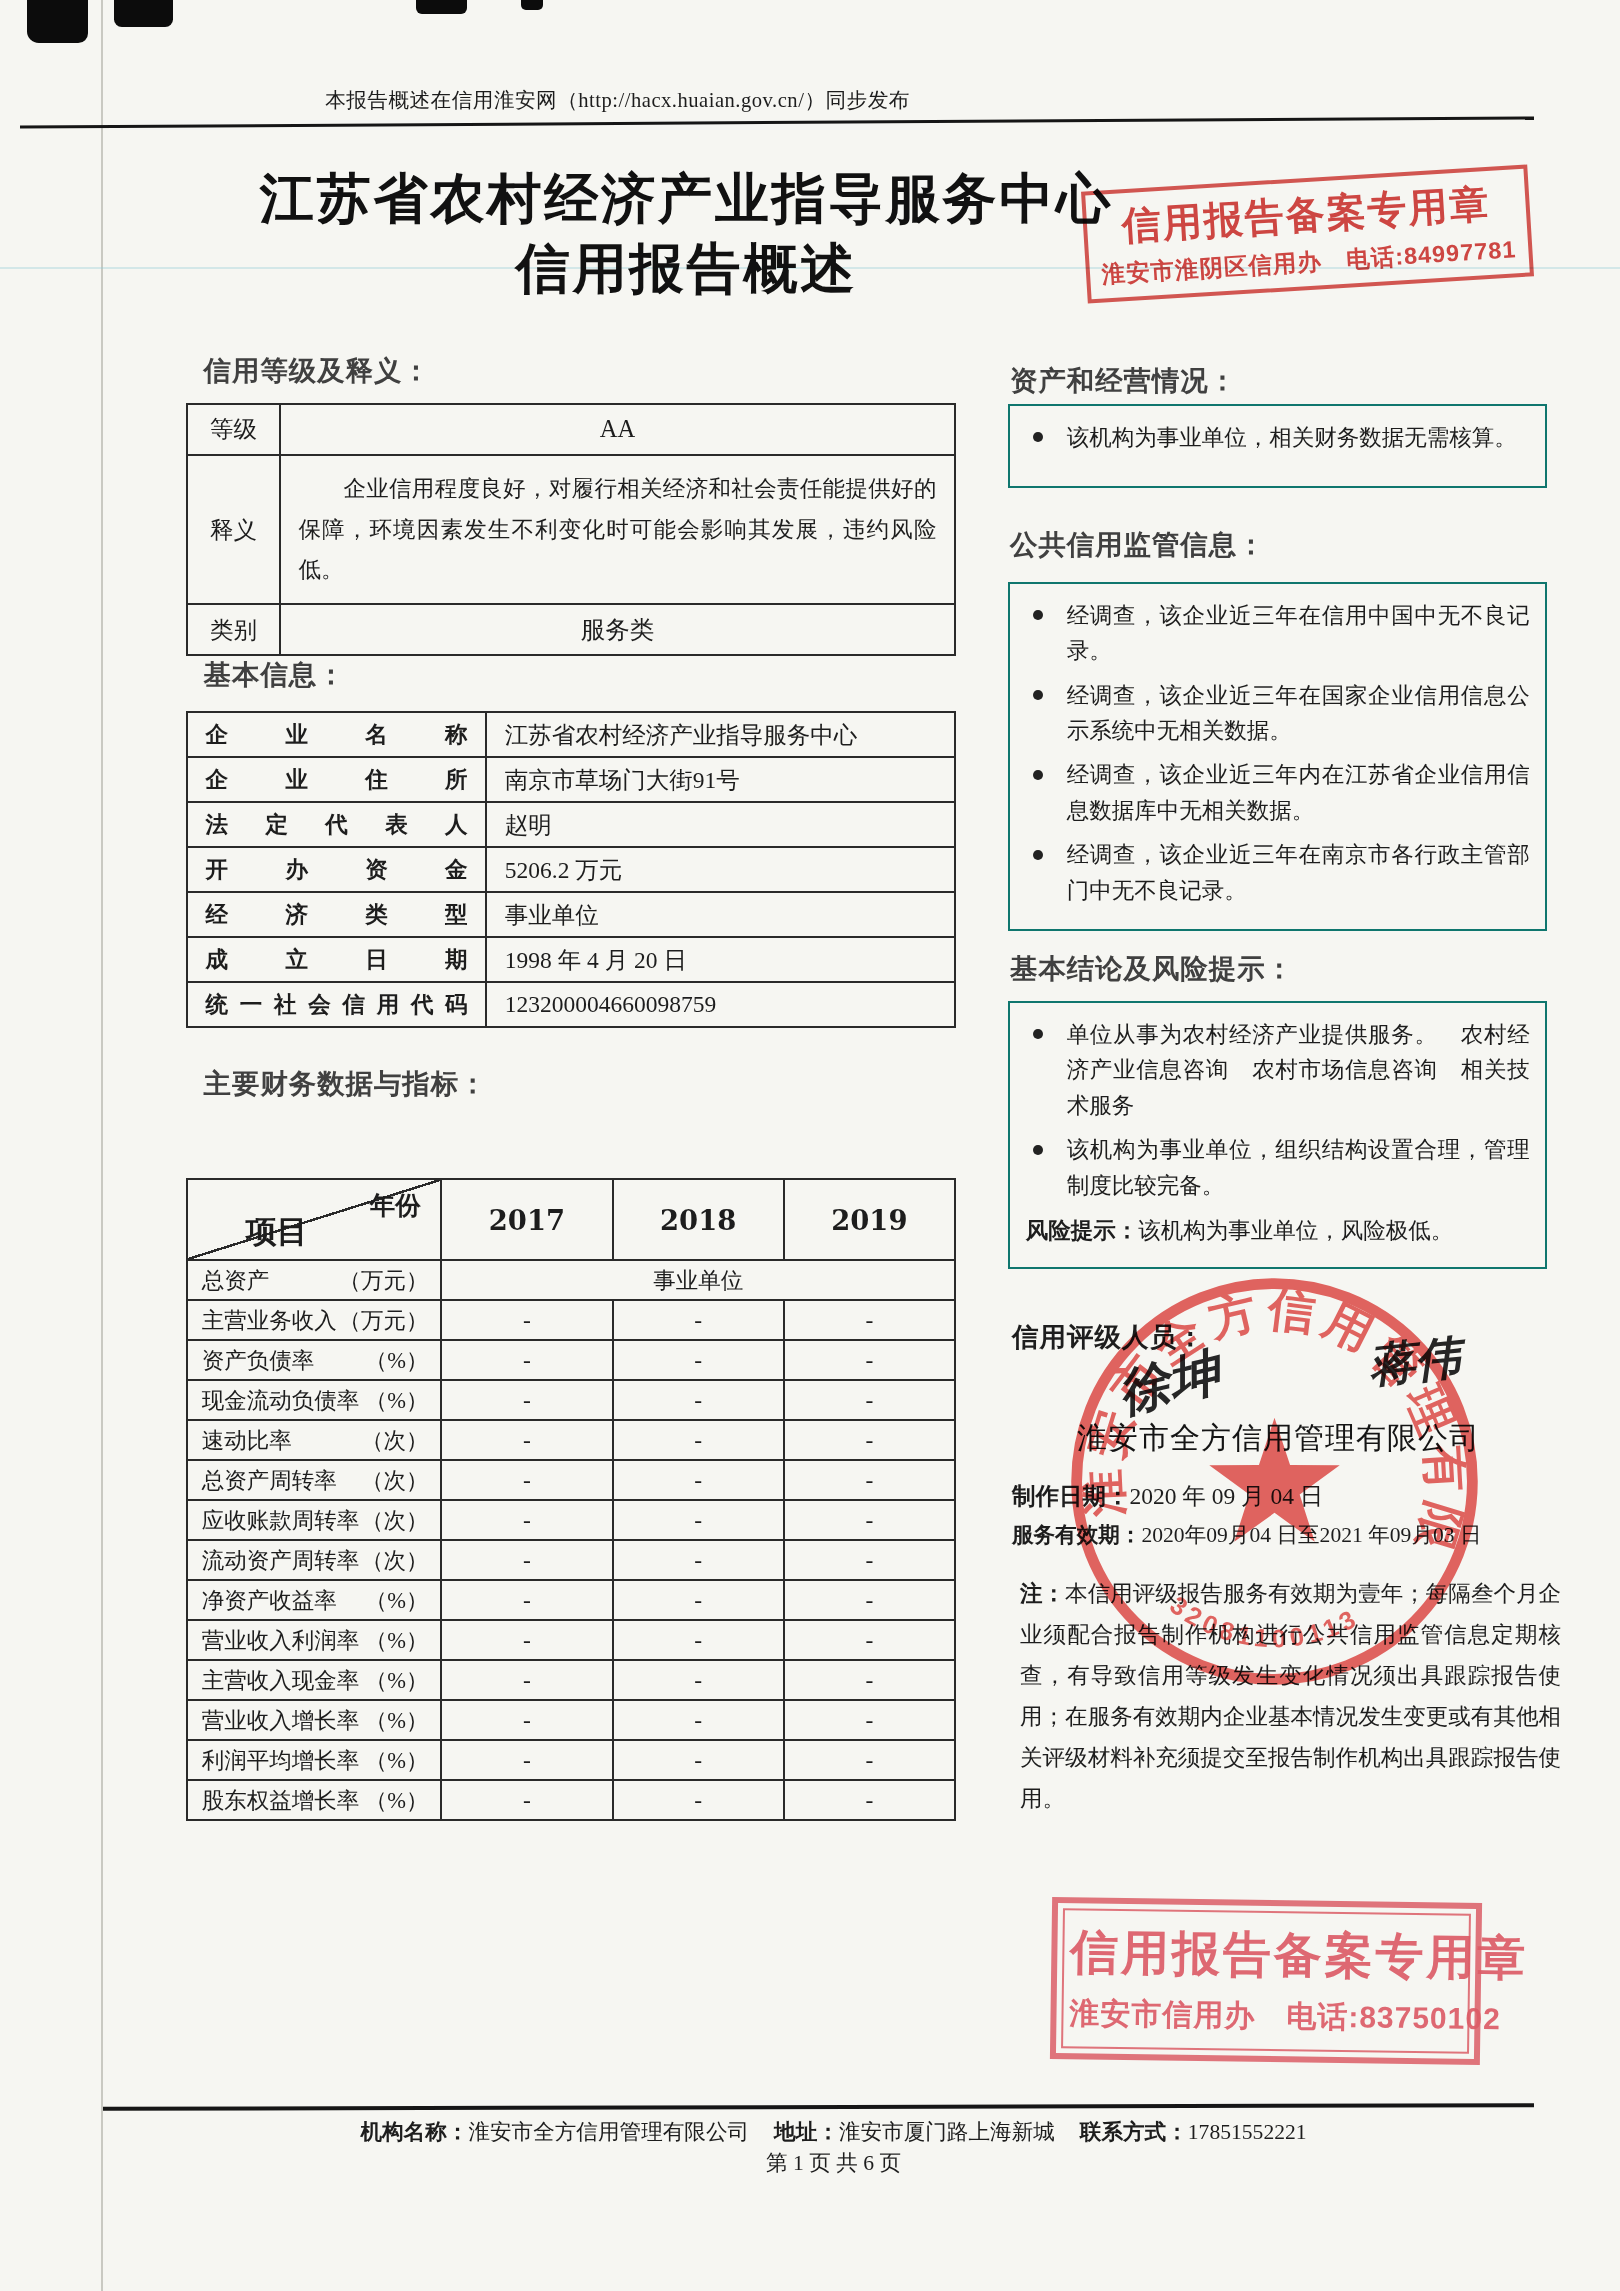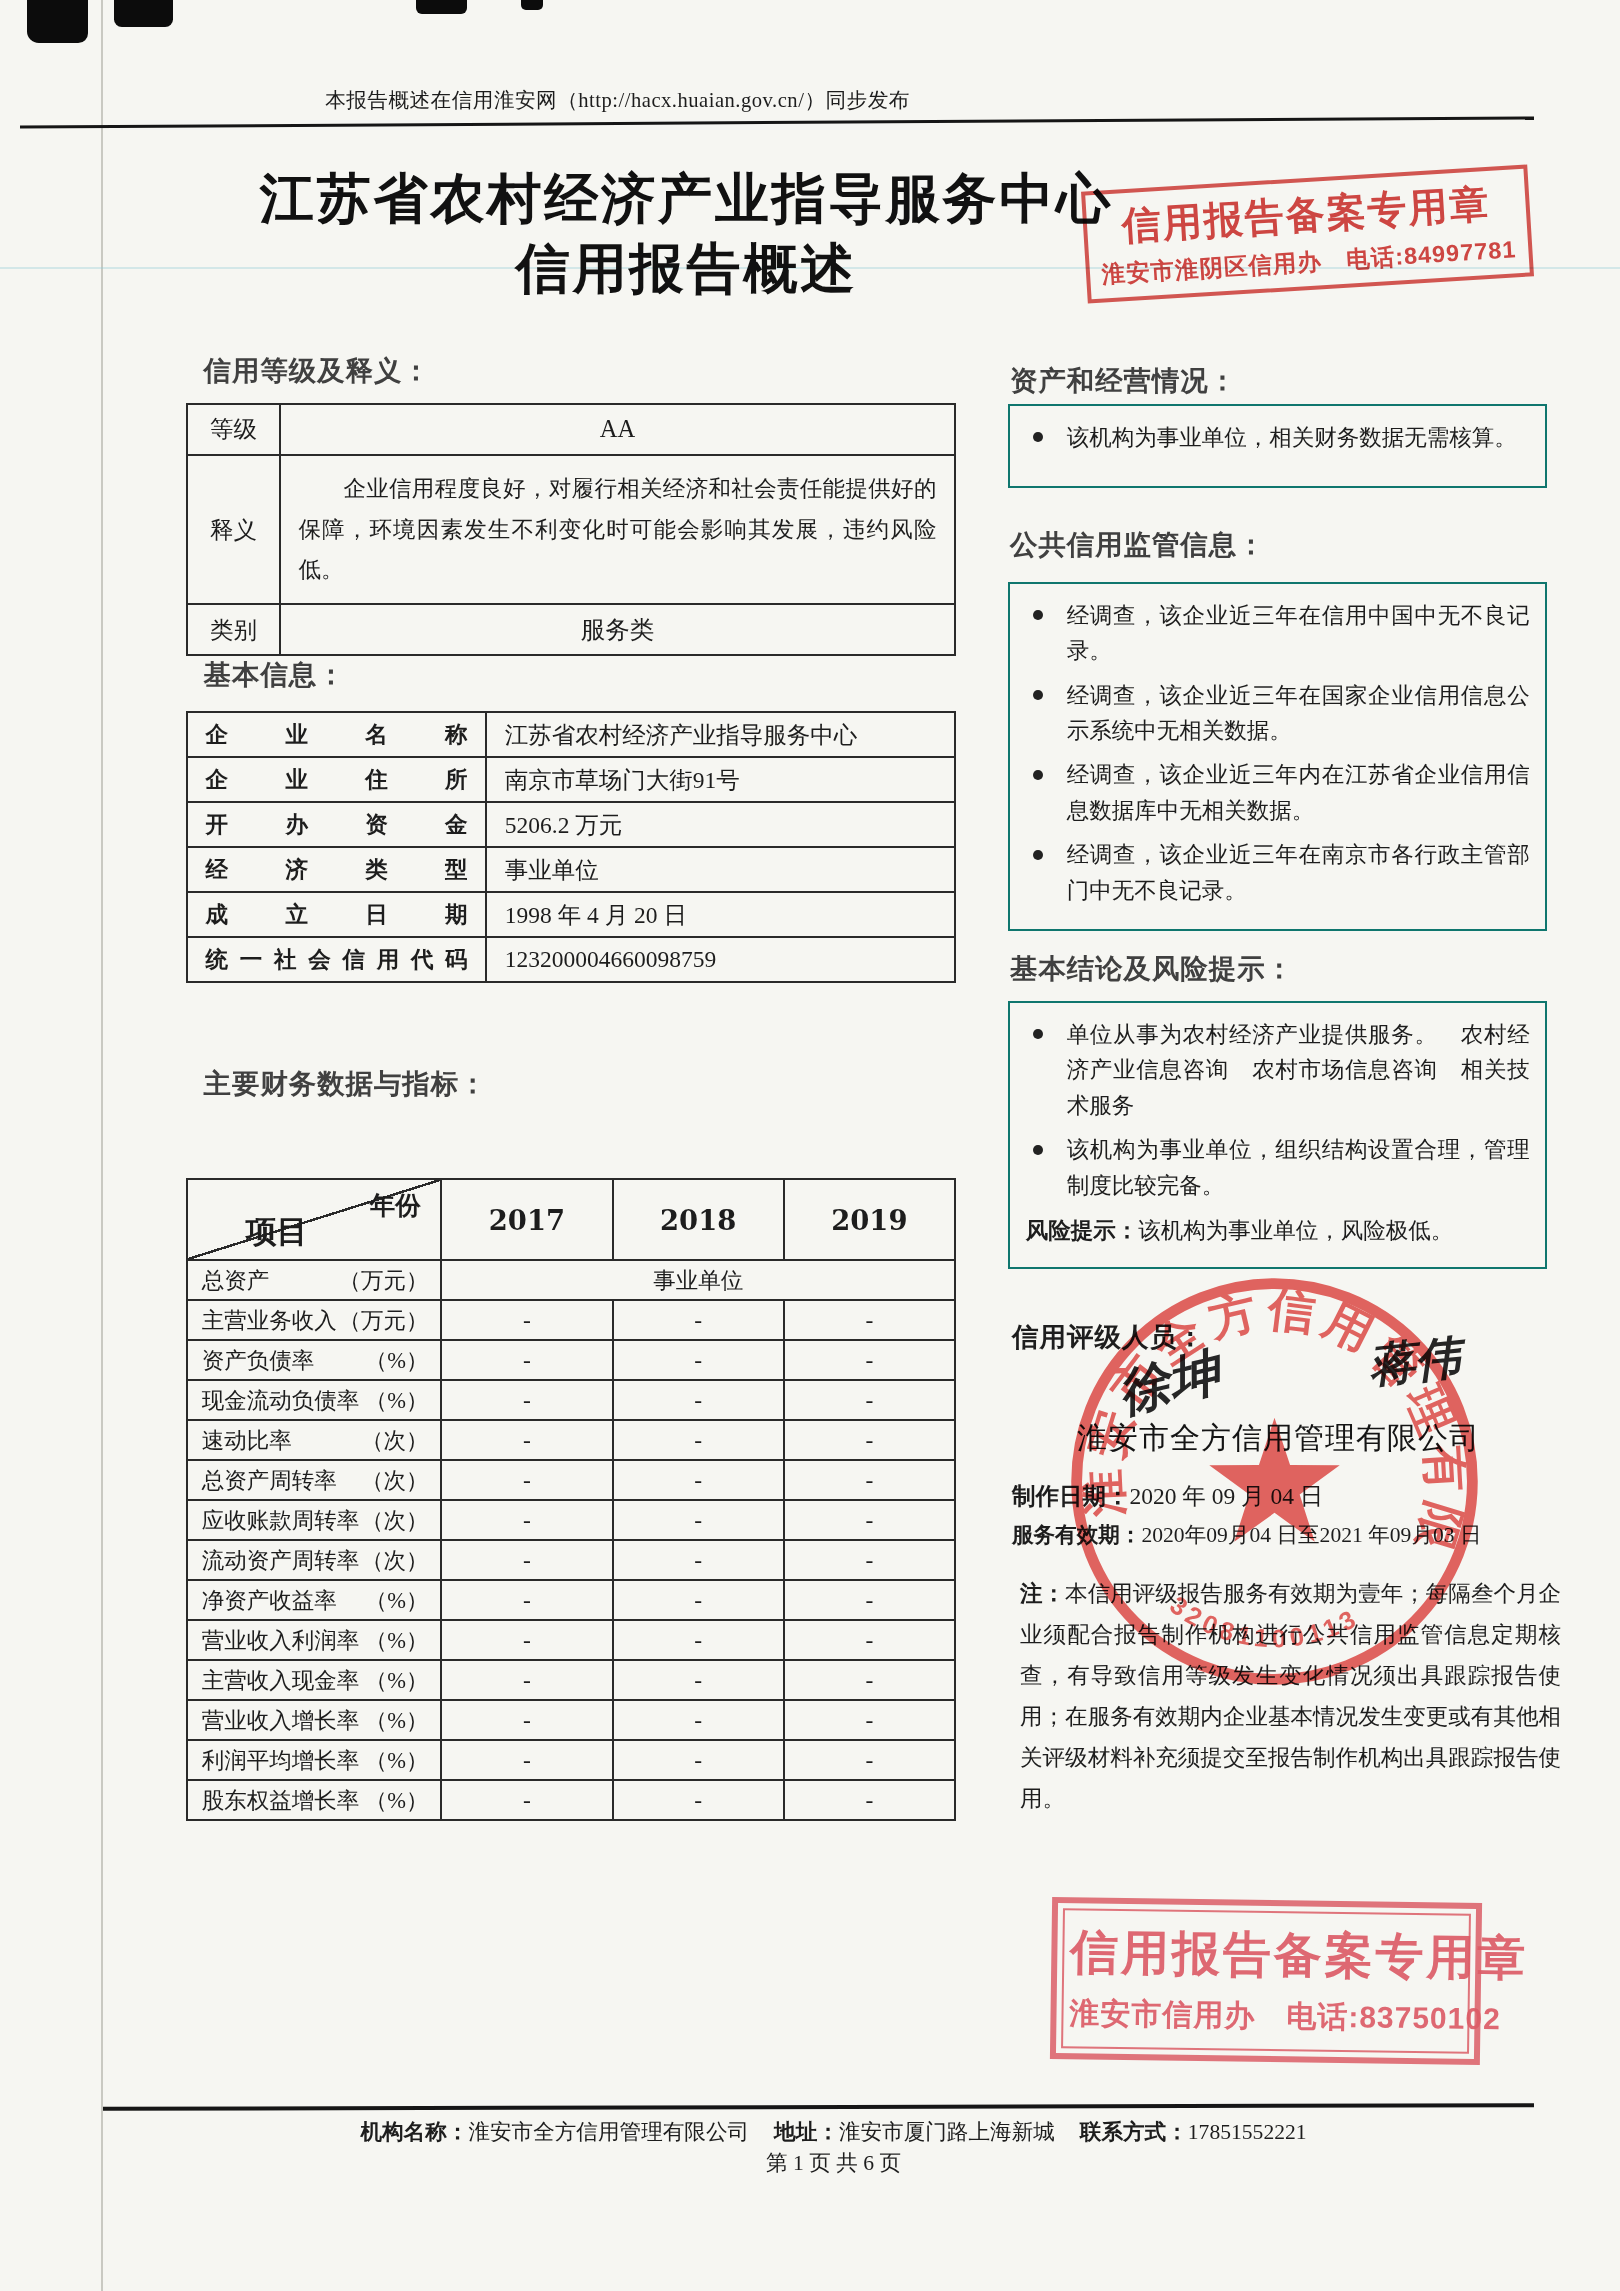--- a/index.html
+++ b/index.html
@@ -164,20 +164,24 @@
     <h2 class="section h-basic">基本信息：</h2>
     <table class="t t2">
       <tbody>
         <tr>
           <td class="t2-label">企业名称</td>
           <td class="t2-value">江苏省农村经济产业指导服务中心</td>
         </tr>
           <tr>
           <td class="t2-label">企业住所</td>
           <td class="t2-value">南京市草场门大街91号</td>
+        </tr>
+          <tr>
+          <td class="t2-label">法定代表人</td>
+          <td class="t2-value">赵明</td>
         </tr>
           <tr>
           <td class="t2-label">开办资金</td>
           <td class="t2-value">5206.2 万元</td>
         </tr>
           <tr>
           <td class="t2-label">经济类型</td>
           <td class="t2-value">事业单位</td>
         </tr>
           <tr>

